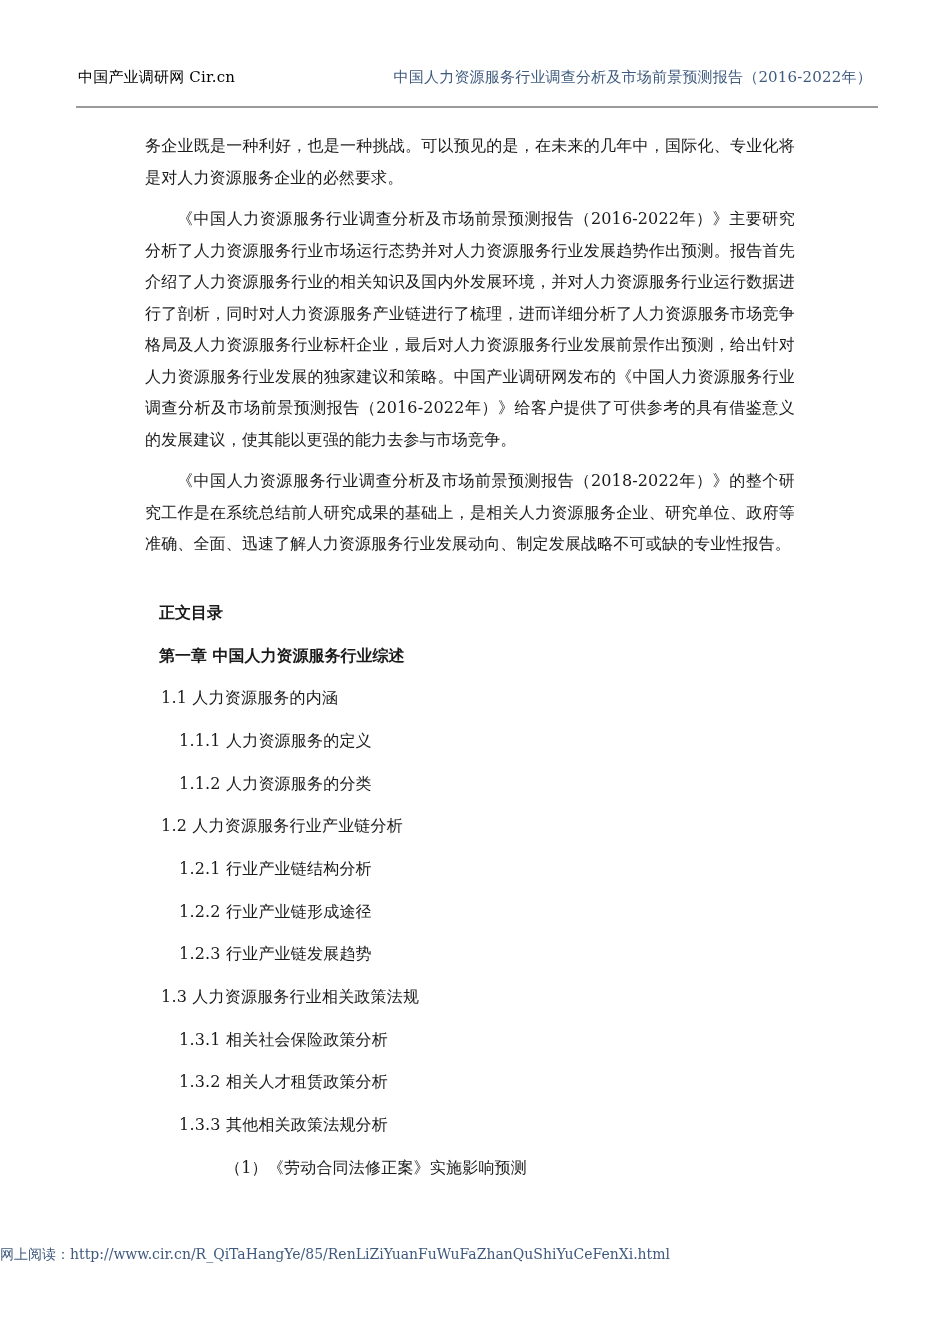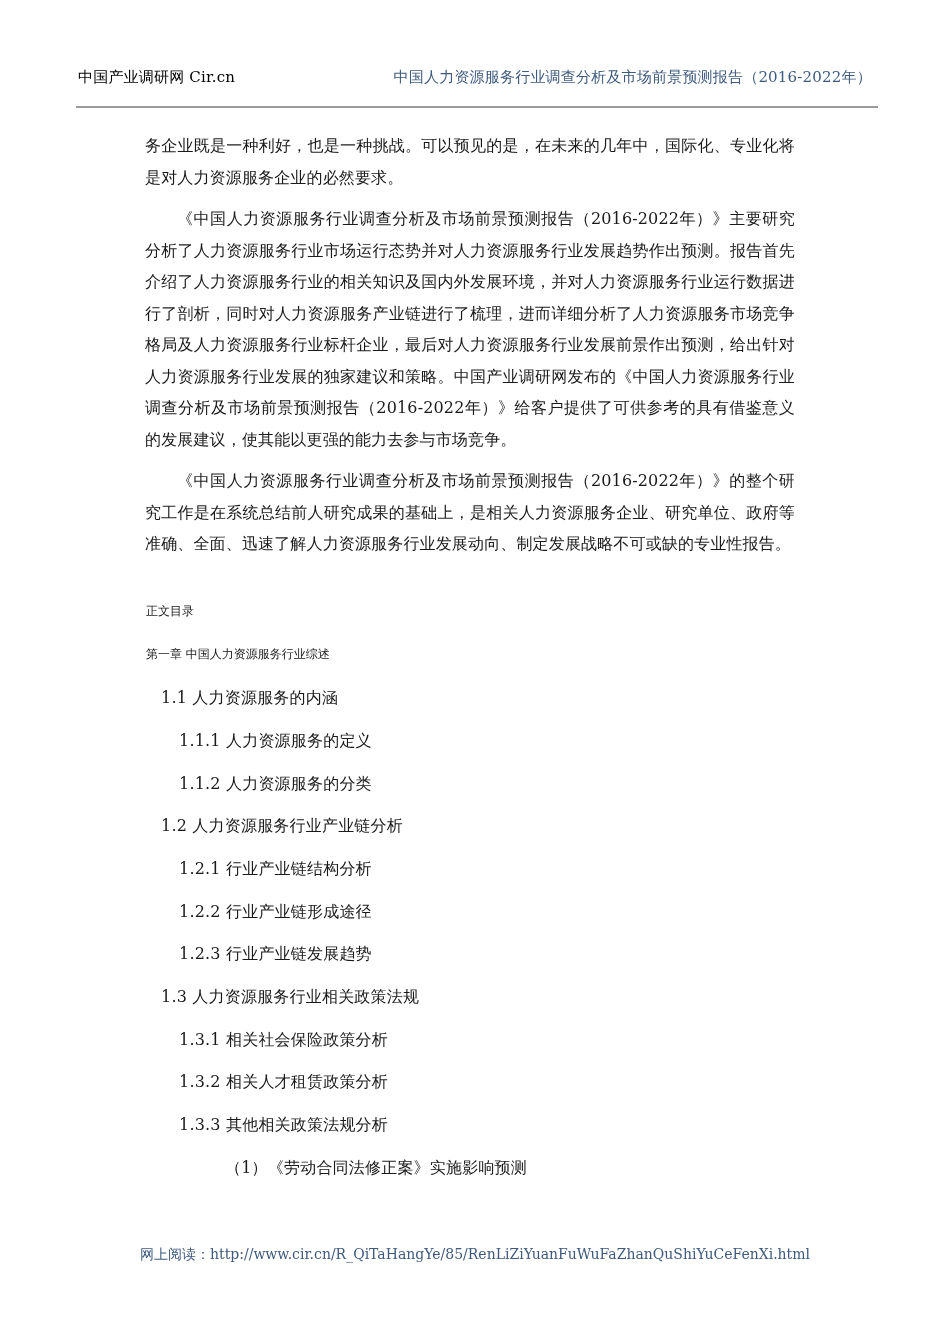--- a/index.html
+++ b/index.html
@@ -49,55 +49,54 @@
     .para {
       font-size: 16px;
       line-height: 31.5px;
       margin: 0 12px 10px 0;
       text-align: justify;
       letter-spacing: 0.15px;
     }
     .para.indent { text-indent: 32px; }
     .toc-title, .toc-chapter {
       font-family: "DejaVu Sans", "Liberation Sans", sans-serif;
-      font-weight: normal;
-      font-size: 12px;
+      font-weight: bold;
+      font-size: 16px;
       position: absolute;
-      left: 146px;
+      left: 159px;
     }
     .toc-item {
       position: absolute;
       font-size: 16px;
       letter-spacing: 0.2px;
     }
     .lvl1 { left: 161px; }
     .lvl2 { left: 179px; }
     .lvl3 { left: 225px; }
     .footer {
       position: absolute;
       top: 1246px;
       left: 0;
       width: 950px;
-      text-align: center;
       font-size: 14px;
       color: #3e5a7e;
     }
   </style>
 </head>
 <body>
 
 <div class="header">
   <span class="header-left">中国产业调研网 Cir.cn</span>
   <span class="header-right">中国人力资源服务行业调查分析及市场前景预测报告（2016-2022年）</span>
 </div>
 
 <div class="content">
   <p class="para">务企业既是一种利好，也是一种挑战。可以预见的是，在未来的几年中，国际化、专业化将是对人力资源服务企业的必然要求。</p>
   <p class="para indent">《中国人力资源服务行业调查分析及市场前景预测报告（2016-2022年）》主要研究分析了人力资源服务行业市场运行态势并对人力资源服务行业发展趋势作出预测。报告首先介绍了人力资源服务行业的相关知识及国内外发展环境，并对人力资源服务行业运行数据进行了剖析，同时对人力资源服务产业链进行了梳理，进而详细分析了人力资源服务市场竞争格局及人力资源服务行业标杆企业，最后对人力资源服务行业发展前景作出预测，给出针对人力资源服务行业发展的独家建议和策略。中国产业调研网发布的《中国人力资源服务行业调查分析及市场前景预测报告（2016-2022年）》给客户提供了可供参考的具有借鉴意义的发展建议，使其能以更强的能力去参与市场竞争。</p>
-  <p class="para indent">《中国人力资源服务行业调查分析及市场前景预测报告（2016-2022年）》的整个研究工作是在系统总结前人研究成果的基础上，是相关人力资源服务企业、研究单位、政府等准确、全面、迅速了解人力资源服务行业发展动向、制定发展战略不可或缺的专业性报告。</p>
+  <p class="para indent">《中国人力资源服务行业调查分析及市场前景预测报告（2018-2022年）》的整个研究工作是在系统总结前人研究成果的基础上，是相关人力资源服务企业、研究单位、政府等准确、全面、迅速了解人力资源服务行业发展动向、制定发展战略不可或缺的专业性报告。</p>
 </div>
 
 <div class="toc-title" style="top:603px;">正文目录</div>
 <div class="toc-chapter" style="top:646px;">第一章 中国人力资源服务行业综述</div>
 
 <div class="toc-item lvl1" style="top:688px;text-align:right;">1.1 人力资源服务的内涵</div>
 <div class="toc-item lvl2" style="top:731px;">1.1.1 人力资源服务的定义</div>
 <div class="toc-item lvl2" style="top:774px;">1.1.2 人力资源服务的分类</div>
 <div class="toc-item lvl1" style="top:816px;">1.2 人力资源服务行业产业链分析</div>
 <div class="toc-item lvl2" style="top:859px;">1.2.1 行业产业链结构分析</div>

